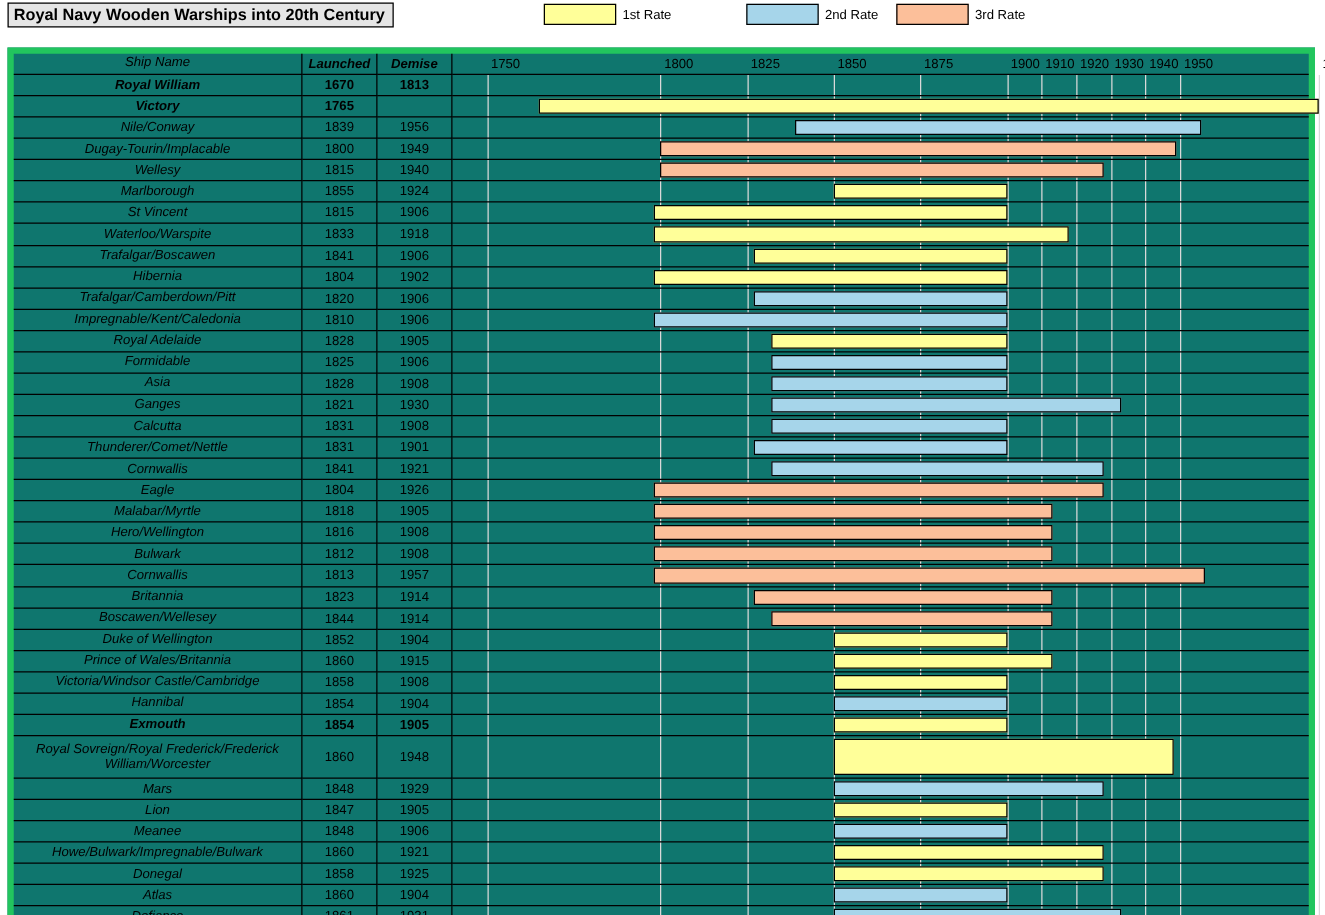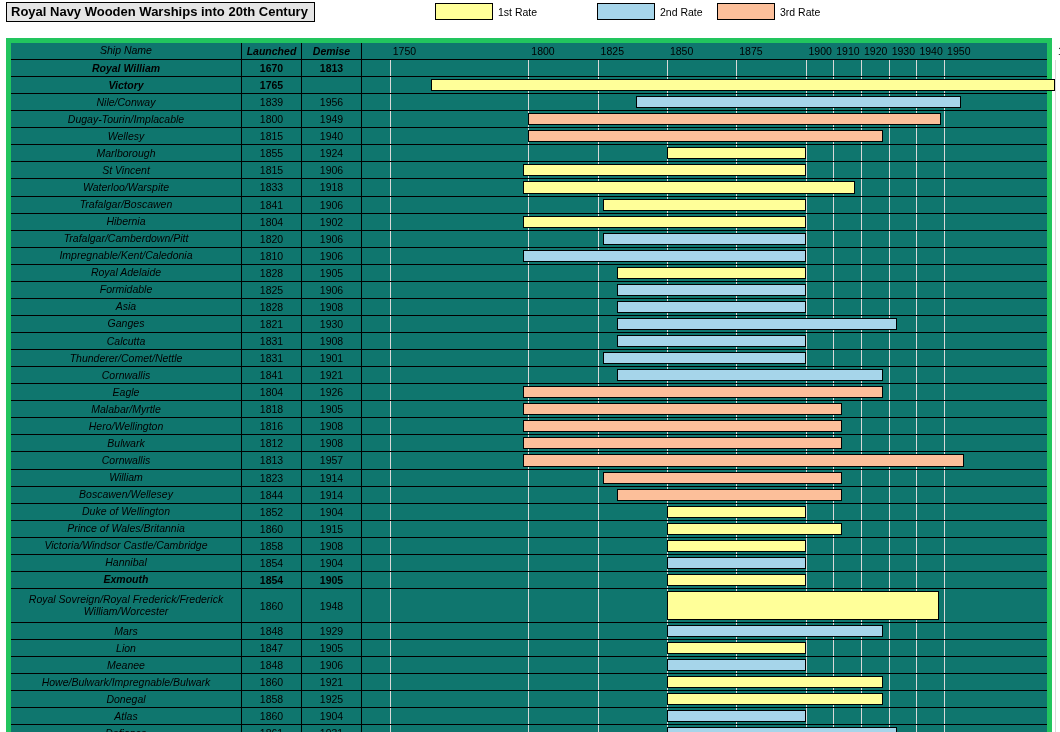--- a/index.html
+++ b/index.html
@@ -191,21 +191,21 @@
             <div class="c-name">Bulwark</div>
             <div class="c-l">1812</div>
             <div class="c-d">1908</div>
           </div>
           <div class="lrow" style="height: 17.075px;">
             <div class="c-name">Cornwallis</div>
             <div class="c-l">1813</div>
             <div class="c-d">1957</div>
           </div>
           <div class="lrow" style="height: 17.075px;">
-            <div class="c-name">William</div>
+            <div class="c-name">Britannia</div>
             <div class="c-l">1823</div>
             <div class="c-d">1914</div>
           </div>
           <div class="lrow" style="height: 17.075px;">
             <div class="c-name">Boscawen/Wellesey</div>
             <div class="c-l">1844</div>
             <div class="c-d">1914</div>
           </div>
           <div class="lrow" style="height: 17.075px;">
             <div class="c-name">Duke of Wellington</div>

